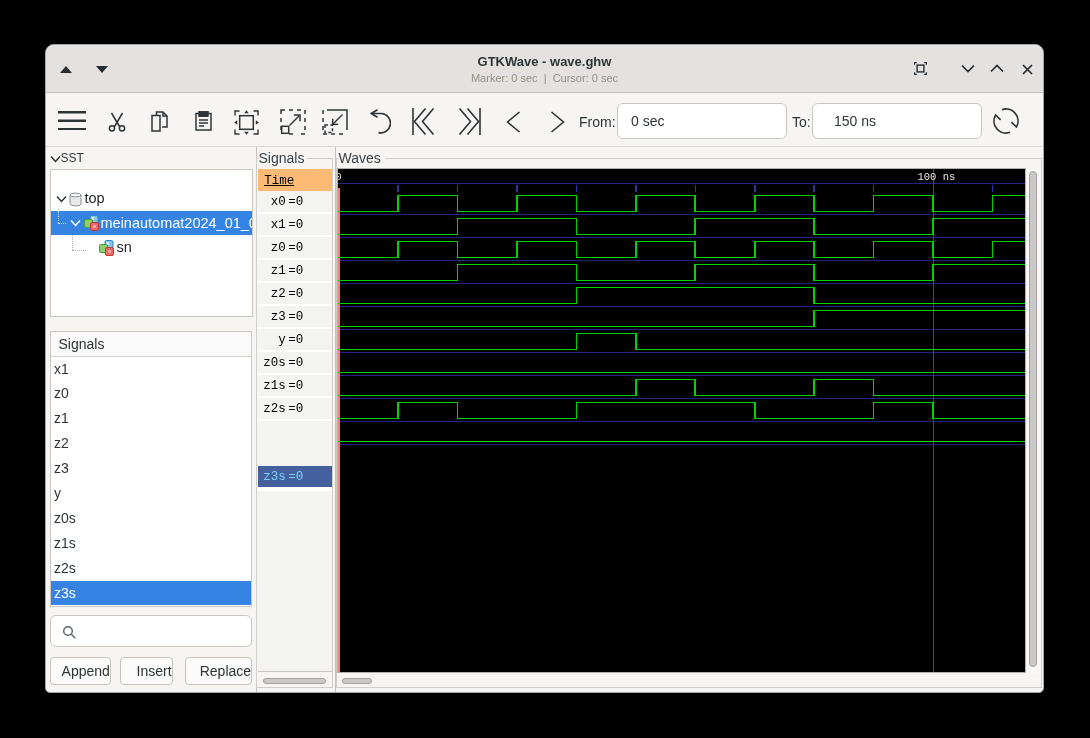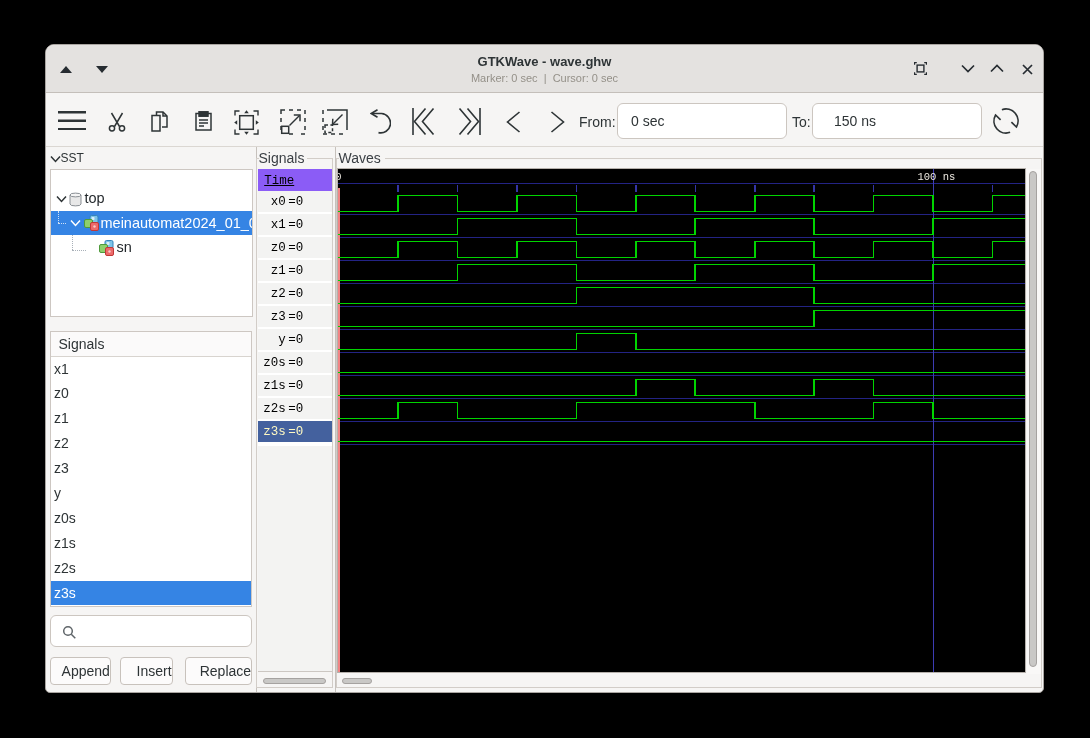--- a/index.html
+++ b/index.html
@@ -18,23 +18,23 @@
 .paneline{position:absolute;background:#c6c1bc;width:1px;}
 .flabel{position:absolute;font-size:14px;color:#3a3f44;background:#f6f5f4;line-height:15px;}
 #tree{position:absolute;left:3.5px;top:124px;width:203px;height:148px;background:#fff;border:1px solid #cdc7c2;overflow:hidden;}
 .trow{position:relative;height:24px;font-size:14.5px;color:#23282c;}
 #sigpanel{position:absolute;left:3.5px;top:285.5px;width:202px;height:276px;background:#fff;border:1px solid #cdc7c2;}
 #sighead{height:25px;background:#fbfafa;border-bottom:1px solid #d8d4cf;font-size:14px;color:#2e3436;line-height:25px;padding-left:8px;}
 .sitem{height:24.9px;line-height:24.9px;padding-left:3.5px;font-size:14px;color:#2e3436;}
 .sitem.sel{background:#3584e4;color:#fff;}
 .btn{position:absolute;background:#fcfbfb;border:1px solid #c8c2bc;border-radius:4px;font-size:14px;color:#2e3436;text-align:right;height:28.5px;line-height:26.5px;top:611.5px;}
 #names{position:absolute;left:212.2px;top:123.5px;width:73.5px;height:503px;background:#f3f3f2;font-family:"Liberation Mono",monospace;font-size:12.5px;color:#000;overflow:hidden;border-bottom:1px solid #ccc7c2;}
-#names .hdr{height:22.5px;background:#8b5cf6;line-height:25.5px;padding-left:6px;text-decoration:underline;}
+#names .hdr{height:22.5px;background:#fdba74;line-height:25.5px;padding-left:6px;text-decoration:underline;}
 #names .nrow{height:23px;line-height:23.5px;border-bottom:2px solid #fff;white-space:pre;padding-left:4px;background-clip:padding-box;}
-#names .nrow.sel{background:#44619e;color:#fef9c3;}
+#names .nrow.sel{background:#44619e;color:#7dd3fc;margin-top:45px;}
 #names .nm{display:inline-block;width:23.5px;text-align:right;margin-right:2.5px;}
 #canvas{position:absolute;left:290.5px;top:122.5px;width:689px;height:505px;background:#000;border:1px solid #b5b0ab;}
 .thumb{position:absolute;background:#c9c8c6;border:1px solid #a5a2a0;border-radius:4px;}
 svg{display:block;}
 .icon{position:absolute;}
 .dotv{position:absolute;border-left:1px dotted #a8b0b8;width:0;}
 .doth{position:absolute;border-top:1px dotted #a8b0b8;height:0;}
 </style></head>
 <body>
 <div id="win">

